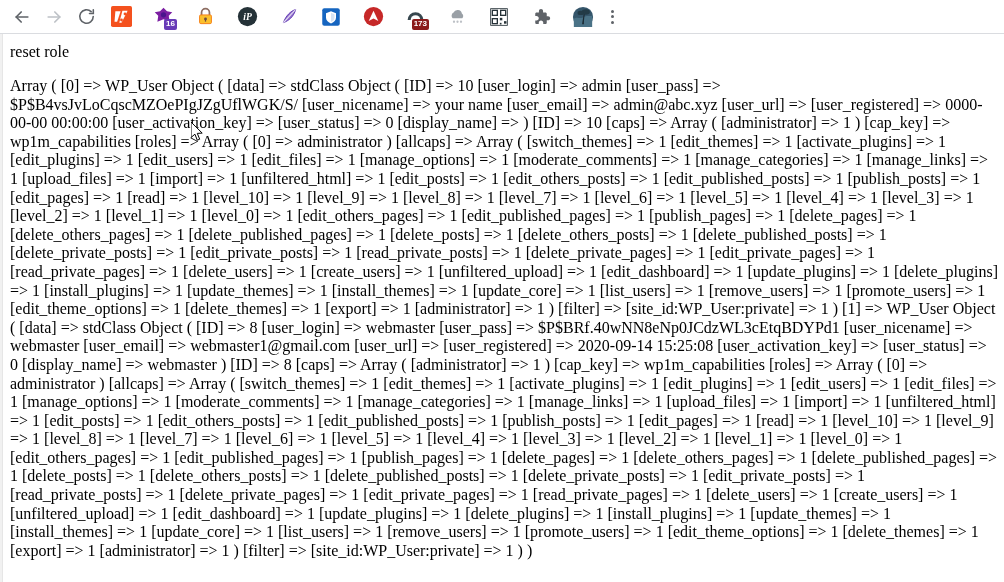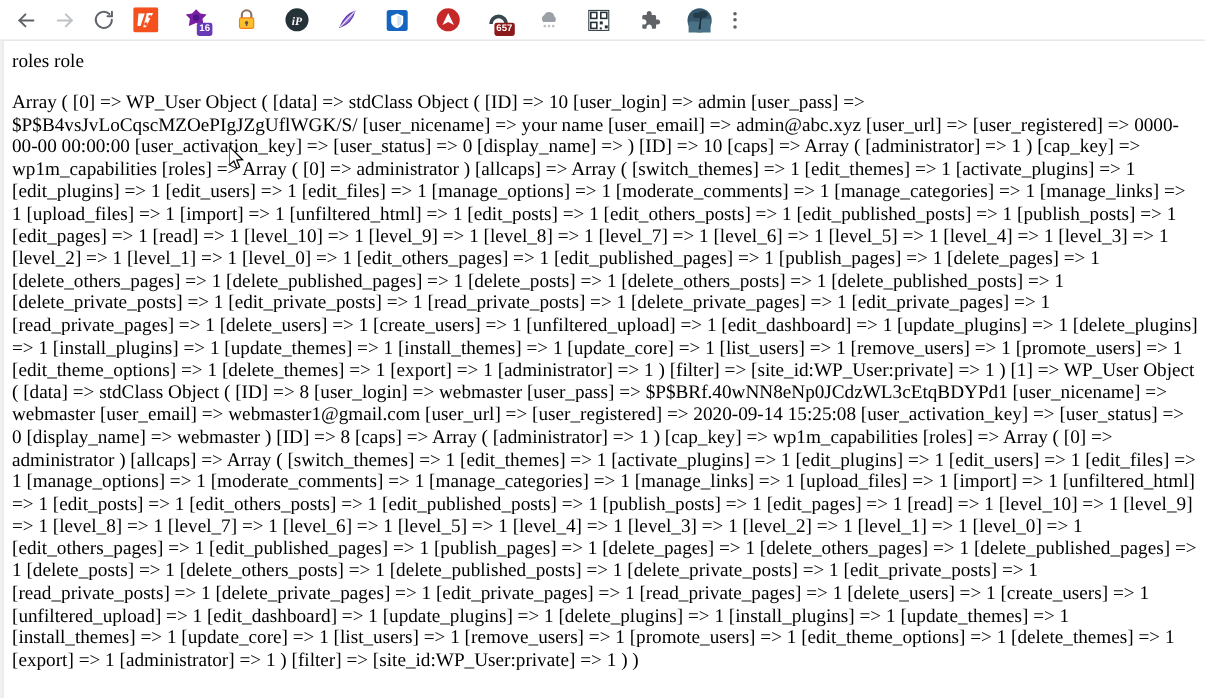--- a/index.html
+++ b/index.html
@@ -228,21 +228,21 @@
         <circle cx="12" cy="12" r="11" fill="#c62828"></circle>
         <path d="M12 5.5 L17.5 17 L12 14.2 L6.5 17 Z" fill="#ffffff"></path>
       </svg>
     </div>
 
     <div class="ext-icon">
       <svg width="21" height="21" viewBox="0 0 24 24">
         <path d="M3 16 A9 9 0 0 1 21 16 Z" fill="#37474f"></path>
         <path d="M6.5 16 A5.5 5.5 0 0 1 17.5 16 Z" fill="#ffffff"></path>
       </svg>
-      <span class="badge" style="background:#8b1a1a;">657</span>
+      <span class="badge" style="background:#8b1a1a;">173</span>
     </div>
 
     <div class="ext-icon">
       <svg width="21" height="21" viewBox="0 0 24 24">
         <path d="M6.5 14 A4 4 0 0 1 7.5 7.5 A5 5 0 0 1 17 8.5 A3.6 3.6 0 0 1 17.5 14 Z" fill="#9aa0a6"></path>
         <circle cx="8" cy="18" r="1.3" fill="#bdc1c6"></circle>
         <circle cx="12" cy="18" r="1.3" fill="#bdc1c6"></circle>
         <circle cx="16" cy="18" r="1.3" fill="#bdc1c6"></circle>
       </svg>
     </div>
@@ -284,21 +284,21 @@
   </div>
 
 </div>
 
 <div id="page-viewport">
 
   <div id="left-scroll-edge"></div>
 
   <div id="page-content">
 
-    <p class="page-para">roles role</p>
+    <p class="page-para">reset role</p>
 
 
     <div id="dump-block">Array ( [0] =&gt; WP_User Object ( [data] =&gt; stdClass Object ( [ID] =&gt; 10 [user_login] =&gt; admin [user_pass] =&gt; $P$B4vsJvLoCqscMZOePIgJZgUflWGK/S/ [user_nicename] =&gt; your name [user_email] =&gt; admin@abc.xyz [user_url] =&gt; [user_registered] =&gt; 0000-00-00 00:00:00 [user_activation_key] =&gt; [user_status] =&gt; 0 [display_name] =&gt; ) [ID] =&gt; 10 [caps] =&gt; Array ( [administrator] =&gt; 1 ) [cap_key] =&gt; wp1m_capabilities [roles] =&gt; Array ( [0] =&gt; administrator ) [allcaps] =&gt; Array ( [switch_themes] =&gt; 1 [edit_themes] =&gt; 1 [activate_plugins] =&gt; 1 [edit_plugins] =&gt; 1 [edit_users] =&gt; 1 [edit_files] =&gt; 1 [manage_options] =&gt; 1 [moderate_comments] =&gt; 1 [manage_categories] =&gt; 1 [manage_links] =&gt; 1 [upload_files] =&gt; 1 [import] =&gt; 1 [unfiltered_html] =&gt; 1 [edit_posts] =&gt; 1 [edit_others_posts] =&gt; 1 [edit_published_posts] =&gt; 1 [publish_posts] =&gt; 1 [edit_pages] =&gt; 1 [read] =&gt; 1 [level_10] =&gt; 1 [level_9] =&gt; 1 [level_8] =&gt; 1 [level_7] =&gt; 1 [level_6] =&gt; 1 [level_5] =&gt; 1 [level_4] =&gt; 1 [level_3] =&gt; 1 [level_2] =&gt; 1 [level_1] =&gt; 1 [level_0] =&gt; 1 [edit_others_pages] =&gt; 1 [edit_published_pages] =&gt; 1 [publish_pages] =&gt; 1 [delete_pages] =&gt; 1 [delete_others_pages] =&gt; 1 [delete_published_pages] =&gt; 1 [delete_posts] =&gt; 1 [delete_others_posts] =&gt; 1 [delete_published_posts] =&gt; 1 [delete_private_posts] =&gt; 1 [edit_private_posts] =&gt; 1 [read_private_posts] =&gt; 1 [delete_private_pages] =&gt; 1 [edit_private_pages] =&gt; 1 [read_private_pages] =&gt; 1 [delete_users] =&gt; 1 [create_users] =&gt; 1 [unfiltered_upload] =&gt; 1 [edit_dashboard] =&gt; 1 [update_plugins] =&gt; 1 [delete_plugins] =&gt; 1 [install_plugins] =&gt; 1 [update_themes] =&gt; 1 [install_themes] =&gt; 1 [update_core] =&gt; 1 [list_users] =&gt; 1 [remove_users] =&gt; 1 [promote_users] =&gt; 1 [edit_theme_options] =&gt; 1 [delete_themes] =&gt; 1 [export] =&gt; 1 [administrator] =&gt; 1 ) [filter] =&gt; [site_id:WP_User:private] =&gt; 1 ) [1] =&gt; WP_User Object ( [data] =&gt; stdClass Object ( [ID] =&gt; 8 [user_login] =&gt; webmaster [user_pass] =&gt; $P$BRf.40wNN8eNp0JCdzWL3cEtqBDYPd1 [user_nicename] =&gt; webmaster [user_email] =&gt; webmaster1@gmail.com [user_url] =&gt; [user_registered] =&gt; 2020-09-14 15:25:08 [user_activation_key] =&gt; [user_status] =&gt; 0 [display_name] =&gt; webmaster ) [ID] =&gt; 8 [caps] =&gt; Array ( [administrator] =&gt; 1 ) [cap_key] =&gt; wp1m_capabilities [roles] =&gt; Array ( [0] =&gt; administrator ) [allcaps] =&gt; Array ( [switch_themes] =&gt; 1 [edit_themes] =&gt; 1 [activate_plugins] =&gt; 1 [edit_plugins] =&gt; 1 [edit_users] =&gt; 1 [edit_files] =&gt; 1 [manage_options] =&gt; 1 [moderate_comments] =&gt; 1 [manage_categories] =&gt; 1 [manage_links] =&gt; 1 [upload_files] =&gt; 1 [import] =&gt; 1 [unfiltered_html] =&gt; 1 [edit_posts] =&gt; 1 [edit_others_posts] =&gt; 1 [edit_published_posts] =&gt; 1 [publish_posts] =&gt; 1 [edit_pages] =&gt; 1 [read] =&gt; 1 [level_10] =&gt; 1 [level_9] =&gt; 1 [level_8] =&gt; 1 [level_7] =&gt; 1 [level_6] =&gt; 1 [level_5] =&gt; 1 [level_4] =&gt; 1 [level_3] =&gt; 1 [level_2] =&gt; 1 [level_1] =&gt; 1 [level_0] =&gt; 1 [edit_others_pages] =&gt; 1 [edit_published_pages] =&gt; 1 [publish_pages] =&gt; 1 [delete_pages] =&gt; 1 [delete_others_pages] =&gt; 1 [delete_published_pages] =&gt; 1 [delete_posts] =&gt; 1 [delete_others_posts] =&gt; 1 [delete_published_posts] =&gt; 1 [delete_private_posts] =&gt; 1 [edit_private_posts] =&gt; 1 [read_private_posts] =&gt; 1 [delete_private_pages] =&gt; 1 [edit_private_pages] =&gt; 1 [read_private_pages] =&gt; 1 [delete_users] =&gt; 1 [create_users] =&gt; 1 [unfiltered_upload] =&gt; 1 [edit_dashboard] =&gt; 1 [update_plugins] =&gt; 1 [delete_plugins] =&gt; 1 [install_plugins] =&gt; 1 [update_themes] =&gt; 1 [install_themes] =&gt; 1 [update_core] =&gt; 1 [list_users] =&gt; 1 [remove_users] =&gt; 1 [promote_users] =&gt; 1 [edit_theme_options] =&gt; 1 [delete_themes] =&gt; 1 [export] =&gt; 1 [administrator] =&gt; 1 ) [filter] =&gt; [site_id:WP_User:private] =&gt; 1 ) )</div>
 
   </div>
 
   <div id="mouse-cursor">
     <svg width="14" height="21" viewBox="0 0 14 21">
       <polygon points="0,0 0,15.5 3.9,12.2 6.3,18.2 8.7,17.2 6.3,11.4 11.2,11.1" fill="#ffffff" stroke="#000000" stroke-width="1"></polygon>
     </svg>

